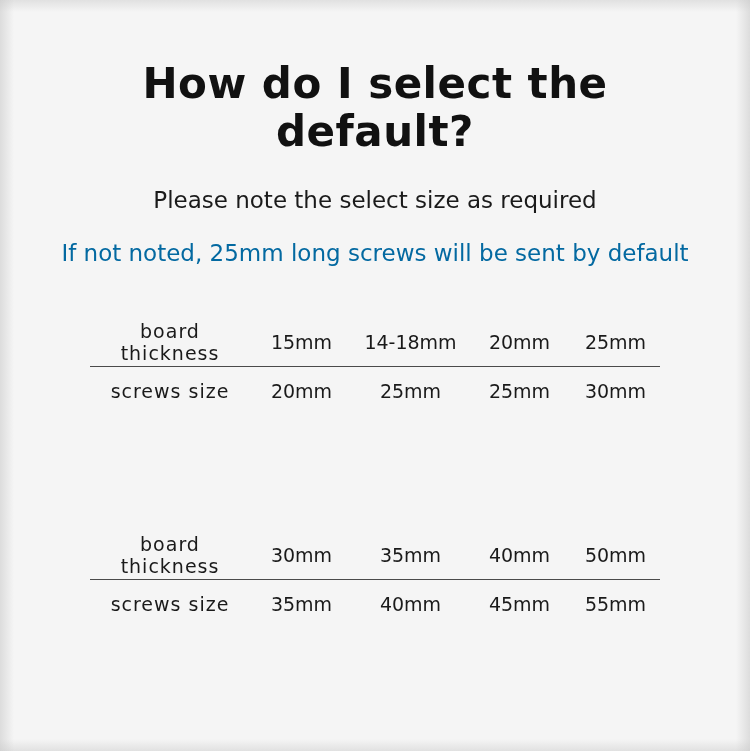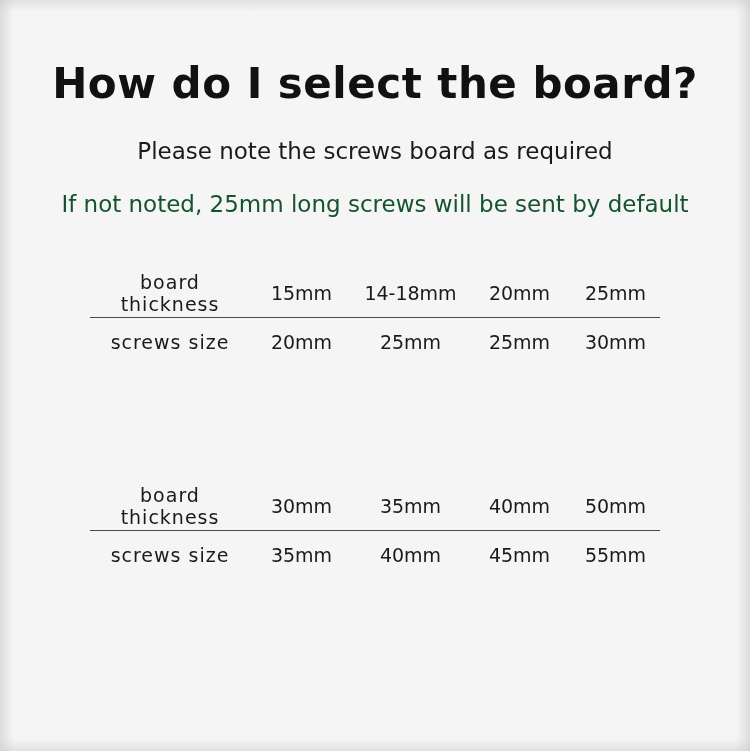--- a/index.html
+++ b/index.html
@@ -52,21 +52,21 @@
     text-align: center;
     font-size: 23px;
     color: #1a1a1a;
     margin: 0;
     padding-top: 30px;
     font-family: "DejaVu Sans", sans-serif;
   }
   .subtitle-2 {
     text-align: center;
     font-size: 23px;
-    color: #14532d;
+    color: #0369a1;
     margin: 0;
     padding-top: 27px;
     font-family: "DejaVu Sans", sans-serif;
   }
 
   .table-block {
     margin: 0 auto;
     width: 570px;
   }
   .table-block.first { margin-top: 52px; }
@@ -111,23 +111,23 @@
     font-family: "DejaVu Sans", sans-serif;
   }
 </style>
 </head>
 <body>
 
 <div id="page">
 
   <div class="content">
 
-    <h1 class="title">How do I select the board?</h1>
+    <h1 class="title">How do I select the default?</h1>
 
-    <p class="subtitle">Please note the screws board as required</p>
+    <p class="subtitle">Please note the select size as required</p>
 
     <p class="subtitle-2">If not noted, 25mm long screws will be sent by default</p>
 
     <div class="table-block first">
       <table class="spec">
         <tbody>
           <tr class="header-row">
             <td class="label">board thickness</td>
             <td class="c1">15mm</td>
             <td class="c2">14-18mm</td>

